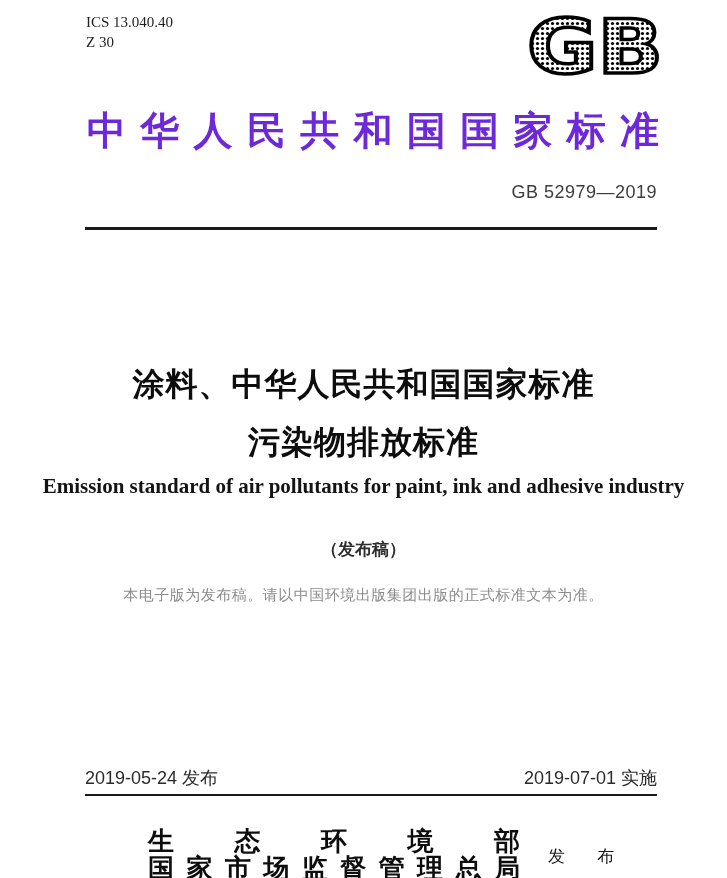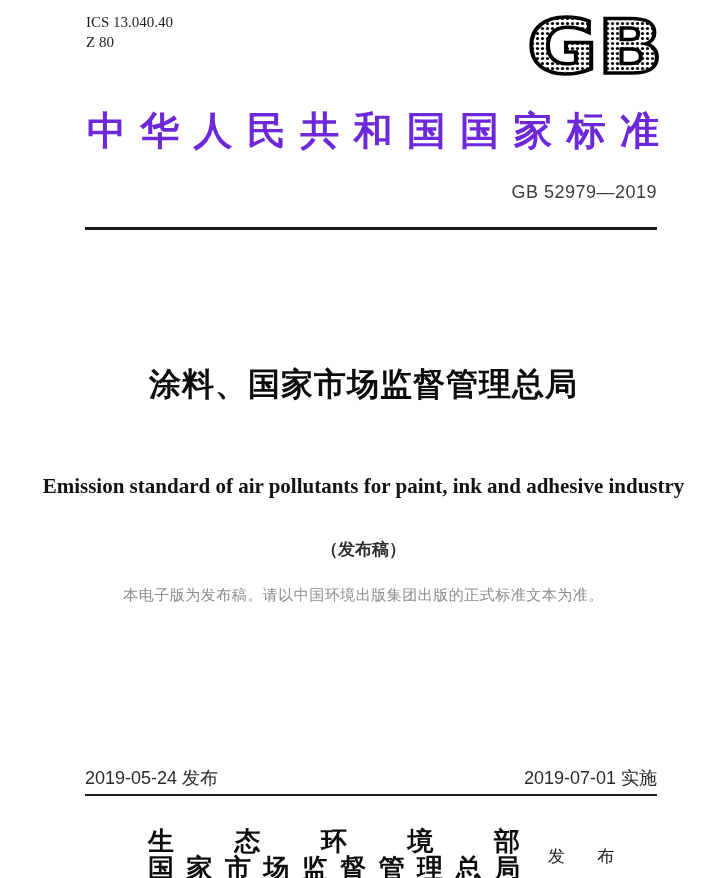--- a/index.html
+++ b/index.html
@@ -171,40 +171,41 @@
     white-space: nowrap;
   }
 </style>
 </head>
 <body>
 
 <div class="page">
 
   <div class="ics-block">
     <div>ICS 13.040.40</div>
-    <div>Z 80</div>
+    <div>Z 30</div>
   </div>
 
   <svg class="gb-logo" viewBox="0 0 140 70" xmlns="http://www.w3.org/2000/svg" aria-hidden="true">
     <defs>
       <pattern id="halftone" width="5" height="5" patternUnits="userSpaceOnUse">
         <circle cx="2.5" cy="2.5" r="1.6" fill="#000000"></circle>
       </pattern>
     </defs>
     <text x="2" y="62" textLength="136" lengthAdjust="spacingAndGlyphs" font-family="DejaVu Sans, sans-serif" font-weight="bold" font-size="74" fill="url(#halftone)" stroke="#000000" stroke-width="3.5">GB</text>
   </svg>
 
   <div class="national-title">中华人民共和国国家标准</div>
 
   <div class="standard-number">GB 52979—2019</div>
 
   <div class="header-rule"></div>
 
   <div class="doc-title">
-    <div>涂料、国家市场监督管理总局</div>
+    <div>涂料、中华人民共和国国家标准</div>
+    <div>污染物排放标准</div>
   </div>
 
   <div class="english-title">Emission standard of air pollutants for paint, ink and adhesive industry</div>
 
   <div class="draft-note">（发布稿）</div>
 
   <div class="disclaimer">本电子版为发布稿。请以中国环境出版集团出版的正式标准文本为准。</div>
 
   <div class="dates-row">
     <span>2019-05-24 发布</span>

